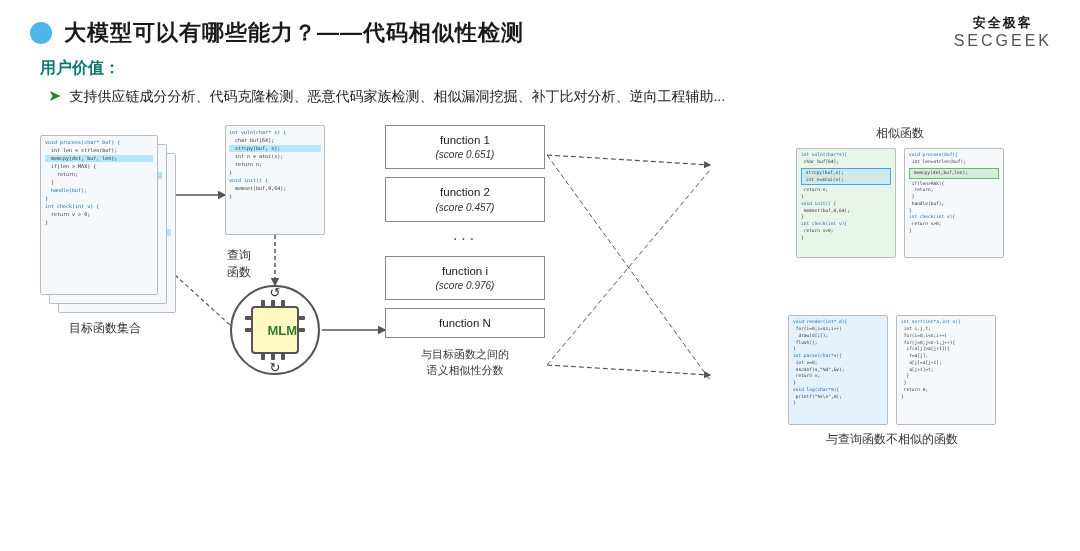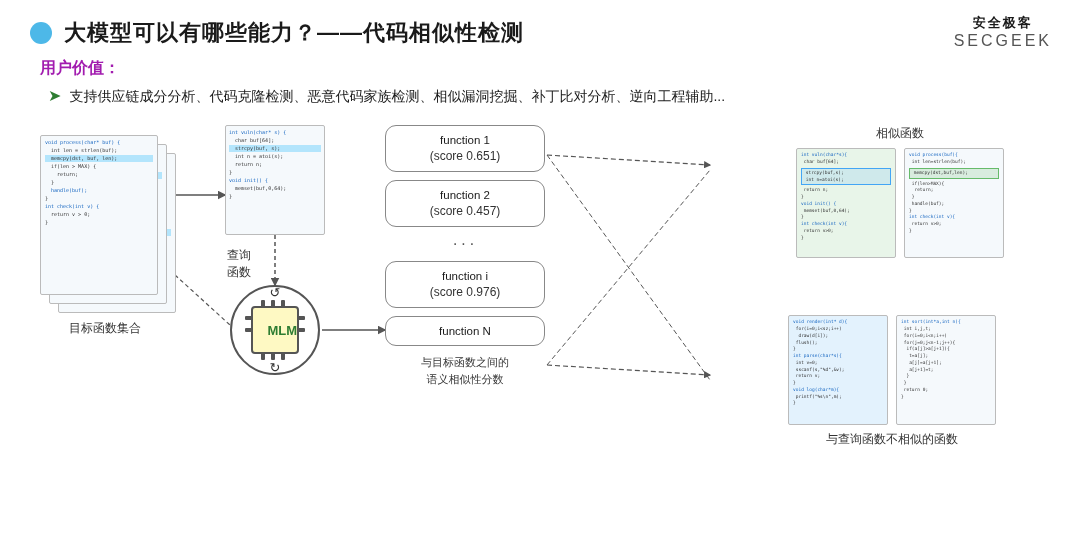--- a/index.html
+++ b/index.html
@@ -65,21 +65,21 @@
 
     
     .body-content {
       margin-top: 4px;
       padding-left: 10px;
     }
 
     .user-value-label {
       font-size: 16px;
       font-weight: bold;
-      color: #a21caf;
+      color: #0f766e;
       margin-bottom: 6px;
     }
 
     .bullet-item {
       display: flex;
       align-items: flex-start;
       margin-left: 8px;
       margin-bottom: 8px;
     }
 
@@ -219,33 +219,34 @@
     
     .function-boxes {
       position: absolute;
       left: 355px;
       top: 10px;
       width: 160px;
     }
 
     .func-box {
       border: 1.5px solid #888;
-      border-radius: 11px;
+      border-radius: 0;
       padding: 6px 10px;
       margin-bottom: 8px;
       text-align: center;
       background: #fff;
       font-size: 11.5px;
       color: #1a1a1a;
       line-height: 1.4;
     }
 
     .func-box-score {
-      font-size: 12px;
-      color: #333;
+      font-size: 10px;
+      color: #333;
+      font-style: italic;
     }
 
     .func-dots {
       text-align: center;
       font-size: 16px;
       color: #555;
       margin-bottom: 8px;
       letter-spacing: 3px;
     }
 

